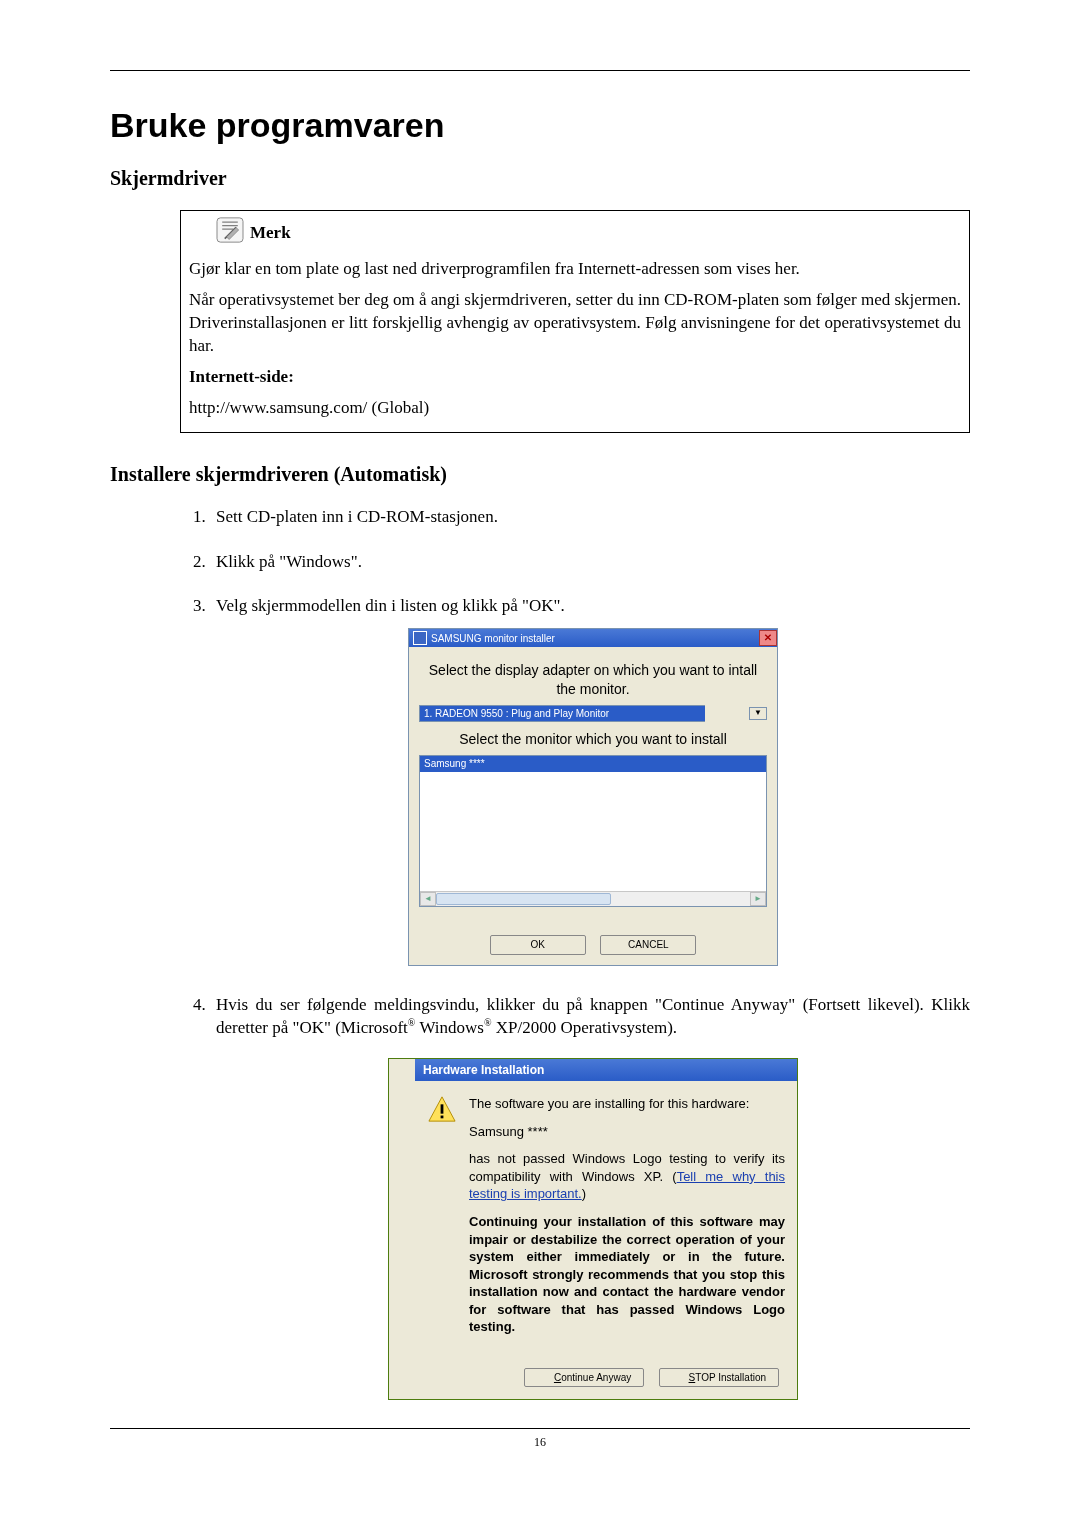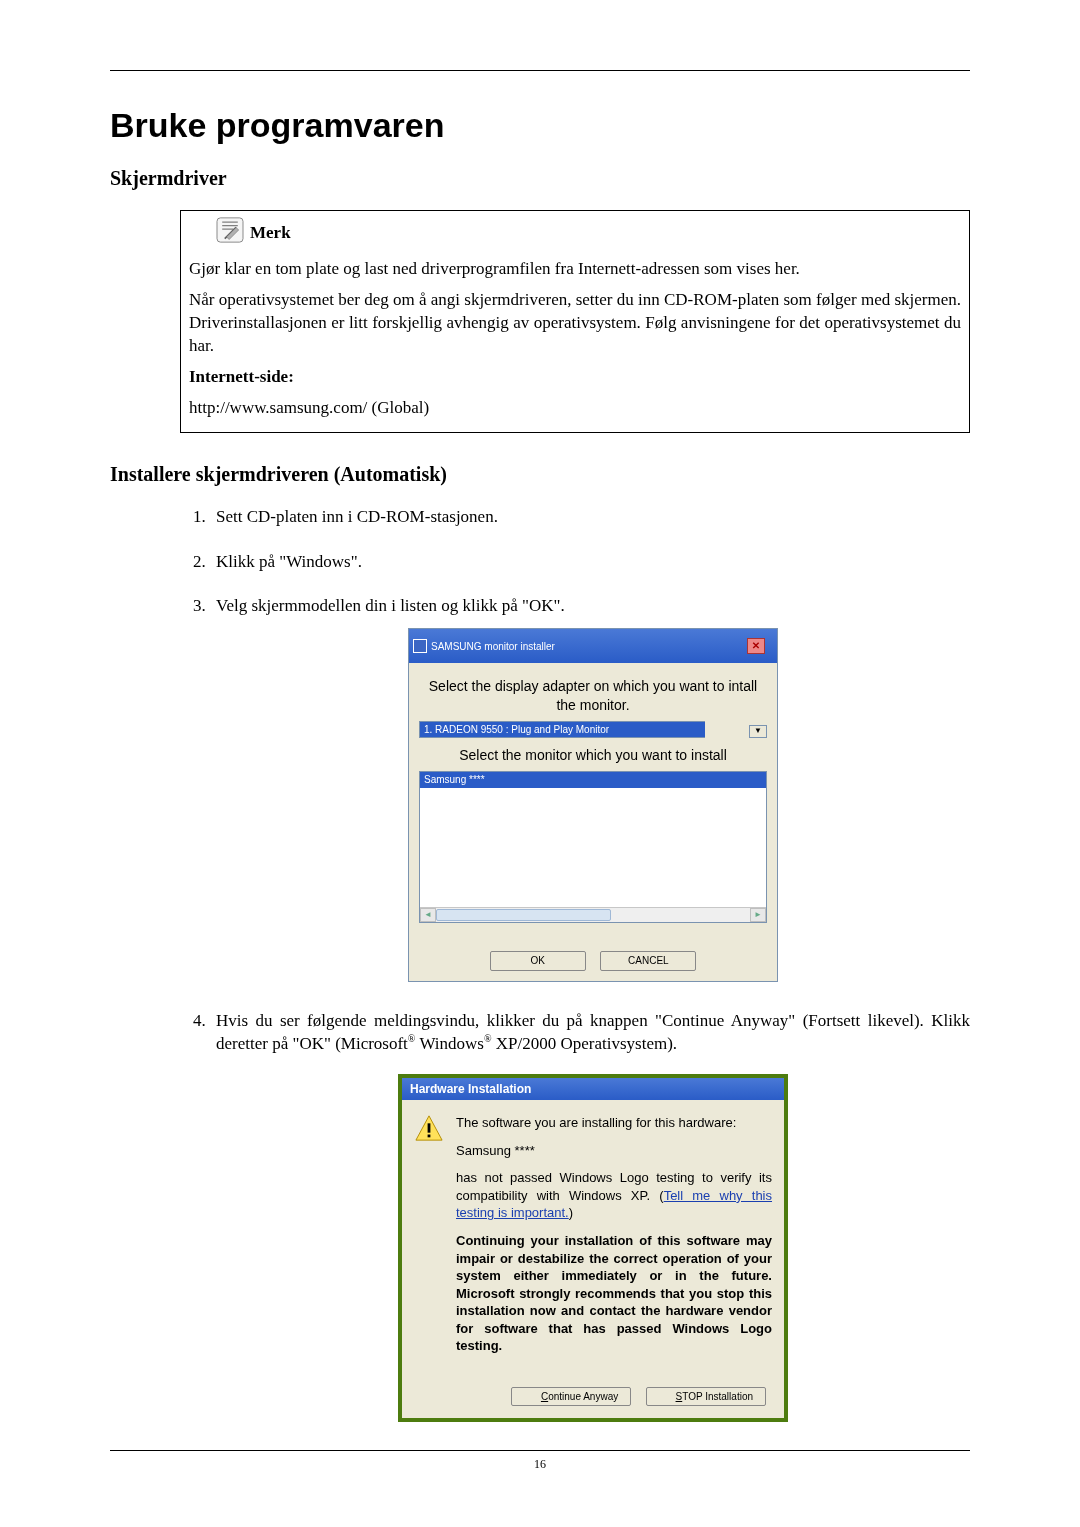--- a/index.html
+++ b/index.html
@@ -73,39 +73,39 @@
     border: 1px solid #7a93b0;
     background: #ece9d8;
     font-family: Tahoma, Arial, sans-serif;
     font-size: 10px;
   }
   .installer-titlebar {
     display: flex;
     align-items: center;
     background: linear-gradient(#4a79d6, #2a5cc7);
     color: #fff;
-    height: 34px;
-    padding: 0 12px 0 4px;
+    height: 18px;
+    padding: 0 0 0 4px;
     font-size: 10px;
   }
   .installer-titlebar .spacer { flex: 1; }
   .close-x {
     width: 16px; height: 14px;
     background: #e88; border: 1px solid #a33;
     display: flex; align-items: center; justify-content: center;
     color: #a00; font-weight: bold; font-size: 10px; line-height: 1;
   }
   .title-square {
     width: 12px; height: 12px; background: #3b66c4; border: 1px solid #fff;
     margin-right: 4px; display: inline-block;
   }
   .installer-body { padding: 8px 10px 10px 10px; color: #000; }
   .installer-body .line-center { text-align: center; font-size: 14px; margin: 6px 0; }
   .dropdown {
-    display: flex; align-items: flex-end; height: 17px; margin: 4px 0 8px 0; gap: 44px;
+    display: flex; align-items: center; height: 17px; margin: 4px 0 8px 0; gap: 44px;
   }
   .dropdown .dd-text {
     flex: 1; background: #2a5cc7; color: #fff; font-size: 10px;
     padding: 1px 4px; border: 1px solid #7a93b0; border-right: none;
     white-space: nowrap; overflow: hidden;
   }
   .dropdown .dd-btn {
     width: 16px; background: #ece9d8; border: 1px solid #7a93b0;
     display: flex; align-items: center; justify-content: center; font-size: 8px;
   }
@@ -134,25 +134,26 @@
   .winbtn {
     display: inline-block; min-width: 70px; padding: 2px 12px;
     background: #ece9d8; border: 1px solid #888; border-radius: 2px;
     font-size: 10px; margin: 0 6px;
   }
 
   
   .hw-dialog {
     width: 382px;
     margin: 18px auto 0 auto;
-    border: 4px solid #4d7c0f;
+    border: 1px solid #4d7c0f;
     background: #ece9d8;
     font-family: Tahoma, Arial, sans-serif;
     font-size: 10px;
     color: #000;
+    padding-left: 26px;
   }
   .hw-titlebar {
     background: linear-gradient(#4a79d6, #2a5cc7);
     color: #fff; font-weight: bold; font-size: 12px;
     padding: 3px 8px;
   }
   .hw-body { display: flex; padding: 14px 12px 4px 12px; gap: 12px; }
   .warn-icon {
     width: 30px; height: 28px; flex-shrink: 0;
   }

